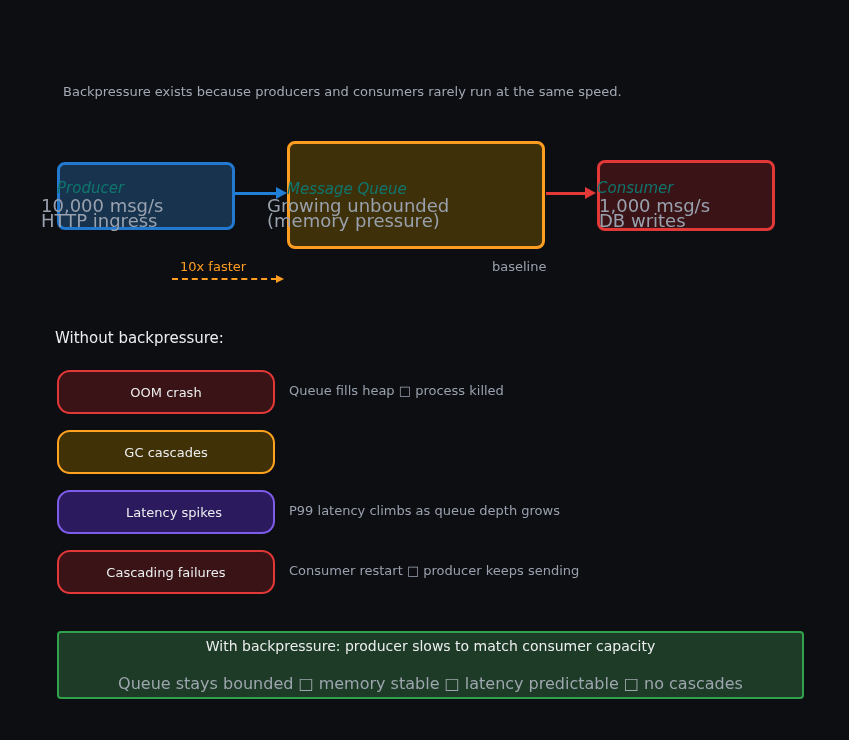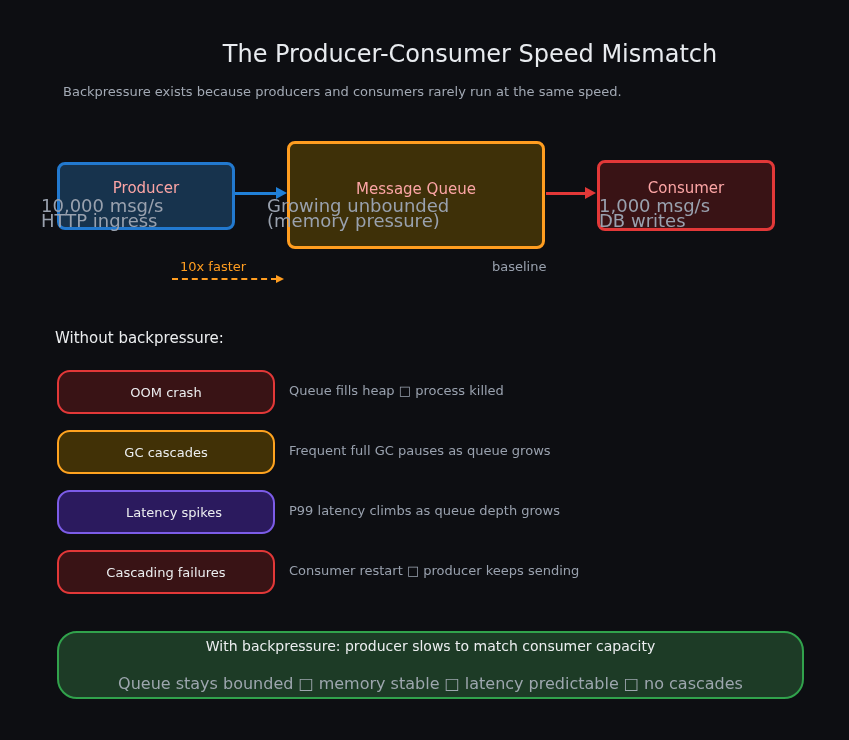--- a/index.html
+++ b/index.html
@@ -22,22 +22,22 @@
     font-size:13px; color:#a2a9b4; white-space:nowrap;
   }
 
   
   .node{position:absolute; border-radius:8px; box-sizing:border-box;}
   .node.blue{border:3px solid #2279cf; background:#17334d;}
   .node.orange{border:3px solid #ff9d20; background:#3e3008;}
   .node.red{border:3px solid #e23838; background:#391315;}
 
   .node-label{
-    position:absolute; color:#fca5a5; font-size:15px;
-    text-align:center; white-space:nowrap;
+    position:absolute; color:#0f766e; font-size:15px;
+    text-align:left; white-space:nowrap;font-style:italic;
   }
   .sub{
     position:absolute; color:#99a1ae; font-size:18px;
     line-height:15px; white-space:nowrap;
   }
 
   
   .arrow-line{position:absolute; height:3px;}
   .arrow-line.blue{background:#2080d8;}
   .arrow-line.red{background:#e23838;}
@@ -66,34 +66,33 @@
     color:#eceef0; font-size:13px;
   }
   .rowbox.red{border:2px solid #e23838; background:#391315;}
   .rowbox.orange{border:2px solid #ffa31f; background:#413106;}
   .rowbox.purple{border:2px solid #7c5ce8; background:#2b1a5e;}
   .desc{position:absolute; left:289px; color:#99a1ae; font-size:13px; white-space:nowrap;}
 
   
   .success-box{
     position:absolute; left:57px; top:631px; width:747px; height:68px;
-    border:2px solid #31a24c; background:#1d3b26; border-radius:20px;
+    border:2px solid #31a24c; background:#1d3b26; border-radius:4px;
     box-sizing:border-box;
     display:flex; flex-direction:column; align-items:center; justify-content:center;
     gap:20px;
   }
   .success-title{color:#eceef0; font-size:14px; white-space:nowrap;}
   .success-sub{color:#9da6ae; font-size:16px; white-space:nowrap;}
 </style>
 </head>
 <body>
 
 <div class="canvas">
 
-  <div class="title">The Producer-Consumer Speed Mismatch</div>
   <div class="subtitle">Backpressure exists because producers and consumers rarely run at the same speed.</div>
 
   <div class="node blue" style="left:57px; top:162px; width:178px; height:68px;"></div>
   <div class="node-label" style="left:57px; top:179px; width:178px;">Producer</div>
   <div class="sub" style="left:41px; top:198px;">10,000 msg/s</div>
   <div class="sub" style="left:41px; top:213px;">HTTP ingress</div>
 
   <div class="node orange" style="left:287px; top:141px; width:258px; height:108px;"></div>
   <div class="node-label" style="left:287px; top:180px; width:258px;">Message Queue</div>
   <div class="sub" style="left:267px; top:198px;">Growing unbounded</div>
@@ -118,21 +117,20 @@
   <div class="section-heading">Without backpressure:</div>
 
   <div class="rowbox red" style="top:370px;">
     <span>OOM crash</span>
   </div>
   <div class="desc" style="top:383px;">Queue fills heap □ process killed</div>
 
   <div class="rowbox orange" style="top:430px;">
     <span>GC cascades</span>
   </div>
-  <div class="desc" style="top:443px;">Frequent full GC pauses as queue grows</div>
 
   <div class="rowbox purple" style="top:490px;padding-left:16px;">
     <span>Latency spikes</span>
   </div>
   <div class="desc" style="top:503px;">P99 latency climbs as queue depth grows</div>
 
   <div class="rowbox red" style="top:550px;">
     <span>Cascading failures</span>
   </div>
   <div class="desc" style="top:563px;">Consumer restart □ producer keeps sending</div>

